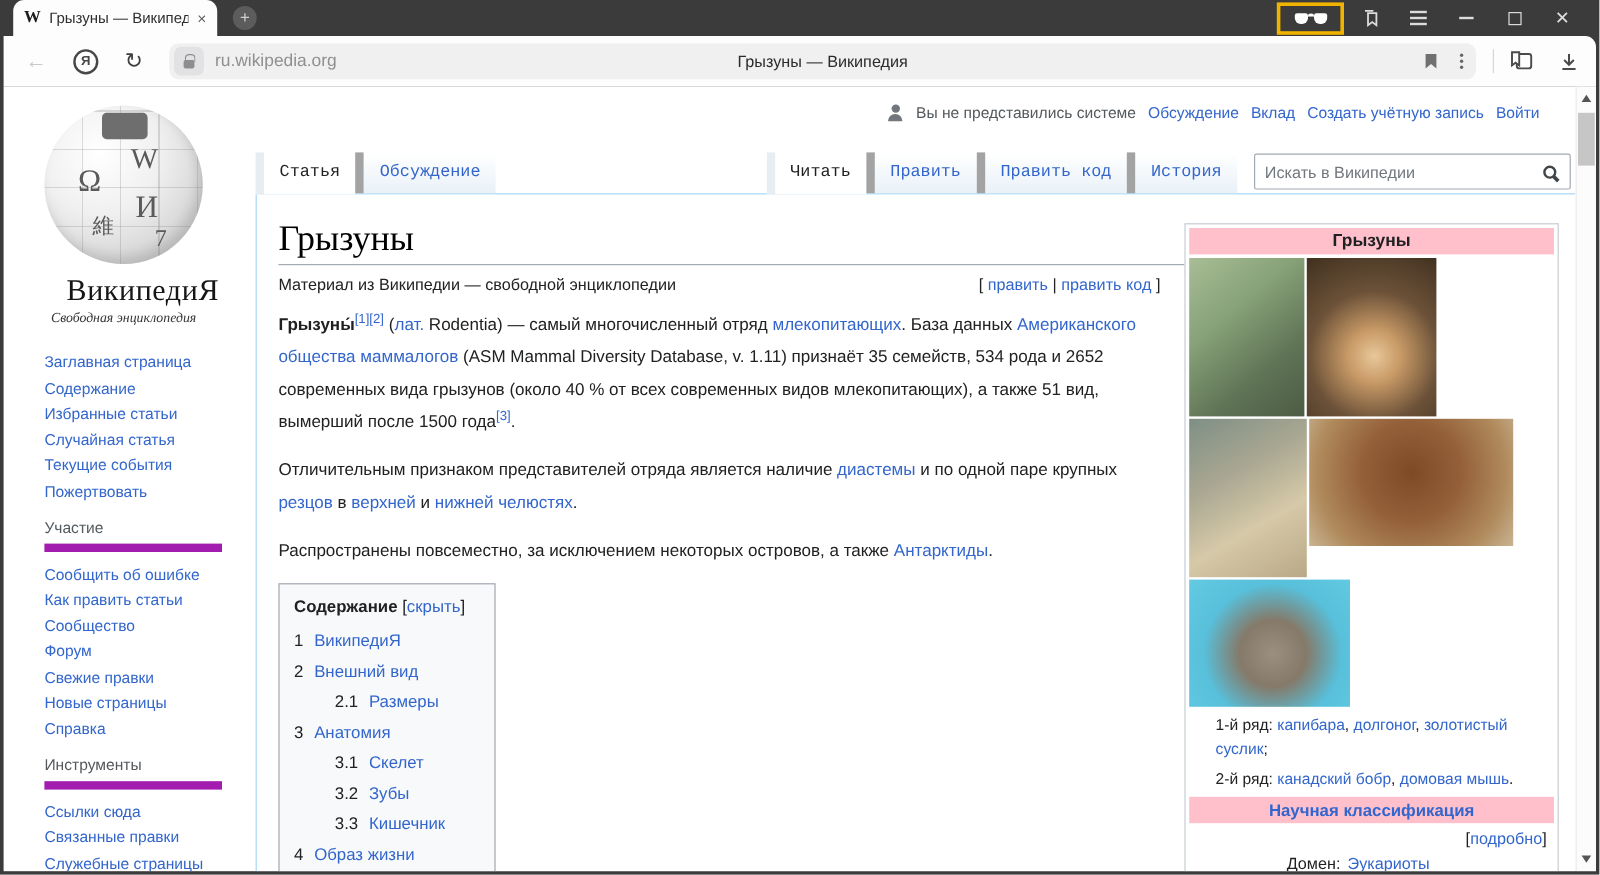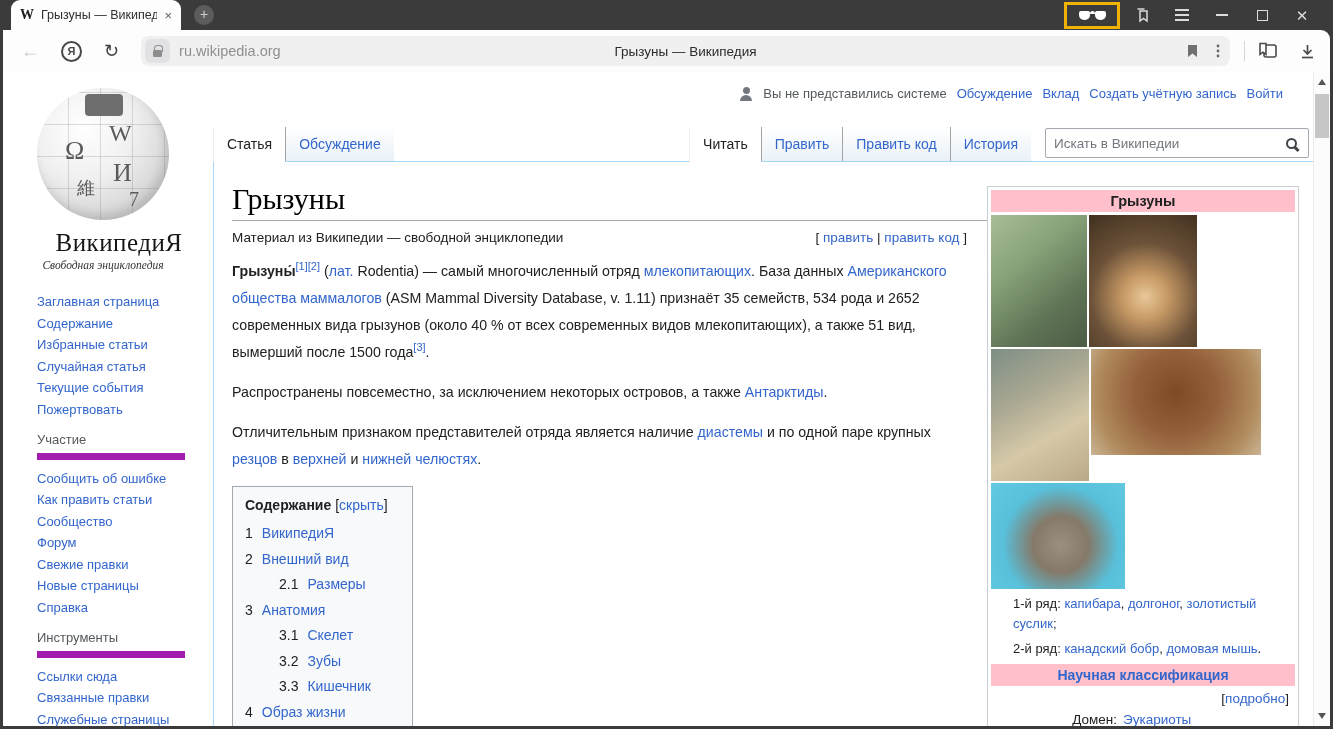--- a/index.html
+++ b/index.html
@@ -84,21 +84,21 @@
   .snav-header { color:#54595d; margin:16px 0 12px 0; padding-bottom:6px; border-bottom:7px solid #a21caf; width:148px; }
 
   
   .mw-head { margin-left:210px; position:relative; height:90px; }
   .personal { position:absolute; top:14px; right:30px; display:flex; align-items:center; gap:10px; font-size:13px; color:#54595d; }
   .person-ico { width:14px; height:14px; position:relative; }
   .person-ico::before { content:''; position:absolute; top:0; left:3.5px; width:7px; height:7px; border-radius:50%; background:#72777d; }
   .person-ico::after { content:''; position:absolute; bottom:0; left:1px; width:12px; height:6px; border-radius:6px 6px 0 0; background:#72777d; }
   .tabs-row { position:absolute; bottom:0; left:0; right:0; height:35px; display:flex; align-items:flex-end; border-bottom:1px solid #a7d7f9; }
   .wtab { height:34px; line-height:34px; padding:0 13px; font-size:14px; white-space:nowrap;
-          background:linear-gradient(to bottom,#ffffff 0%, #e9f1f7 100%); border-left:1px solid #a3a3a3; }
+          background:linear-gradient(to bottom,#ffffff 0%, #e9f1f7 100%); border-left:7px solid #a3a3a3;font-family:Liberation Mono, monospace; }
   .wtab:last-of-type { border-right:1px solid #dfe8ee; }
   .wtab.selected { background:#ffffff; color:#222; height:35px; margin-bottom:-1px; border-color:#e6eef4; }
   .tabs-right { margin-left:auto; display:flex; align-items:flex-end; }
   .searchbox { width:264px; height:30px; border:1px solid #a2a9b1; border-radius:2px; background:#fff;
                display:flex; align-items:center; margin:0 4px 3px 14px; padding:0 8px; }
   .searchbox input { flex:1; border:none; outline:none; font-size:13.5px; color:#4d7c0f; background:transparent; }
   .searchbox input::placeholder { color:#72777d; opacity:1; }
   .mag { width:11px; height:11px; border:2px solid #3f4549; border-radius:50%; position:relative; margin-right:3px; }
   .mag::after { content:''; position:absolute; width:2.5px; height:6px; background:#3f4549; right:-2.5px; bottom:-5px; transform:rotate(-45deg); }
 
@@ -305,22 +305,22 @@
 
         </div>
 
         <h1 class="fa-title">Грызуны</h1>
         <div class="tagline-row">
           <span>Материал из Википедии — свободной энциклопедии</span>
           <span><span>[ </span><a class="wlink">править</a><span> | </span><a class="wlink">править код</a><span> ]</span></span>
         </div>
 
         <p class="para"><b>Грызуны́</b><sup class="wlink">[1]</sup><sup class="wlink">[2]</sup><span> (</span><a class="wlink">лат.</a><span> Rodentia) — самый многочисленный отряд </span><a class="wlink">млекопитающих</a><span>. База данных </span><a class="wlink">Американского общества маммалогов</a><span> (ASM Mammal Diversity Database, v. 1.11) признаёт 35 семейств, 534 рода и 2652 современных вида грызунов (около 40 % от всех современных видов млекопитающих), а также 51 вид, вымерший после 1500 года</span><sup class="wlink">[3]</sup><span>.</span></p>
+        <p class="para"><span>Отличительным признаком представителей отряда является наличие </span><a class="wlink">диастемы</a><span> и по одной паре крупных </span><a class="wlink">резцов</a><span> в </span><a class="wlink">верхней</a><span> и </span><a class="wlink">нижней челюстях</a><span>.</span></p>
         <p class="para"><span>Распространены повсеместно, за исключением некоторых островов, а также </span><a class="wlink">Антарктиды</a><span>.</span></p>
-        <p class="para"><span>Отличительным признаком представителей отряда является наличие </span><a class="wlink">диастемы</a><span> и по одной паре крупных </span><a class="wlink">резцов</a><span> в </span><a class="wlink">верхней</a><span> и </span><a class="wlink">нижней челюстях</a><span>.</span></p>
 
         <div class="toc">
           <div class="toc-header">
             <b>Содержание</b>
             <span><span>[</span><a class="wlink">скрыть</a><span>]</span></span>
           </div>
           <div class="toc-item"><span class="num">1</span><a>ВикипедиЯ</a></div>
           <div class="toc-item"><span class="num">2</span><a>Внешний вид</a></div>
           <div class="toc-item sub"><span class="num">2.1</span><a>Размеры</a></div>
           <div class="toc-item"><span class="num">3</span><a>Анатомия</a></div>

